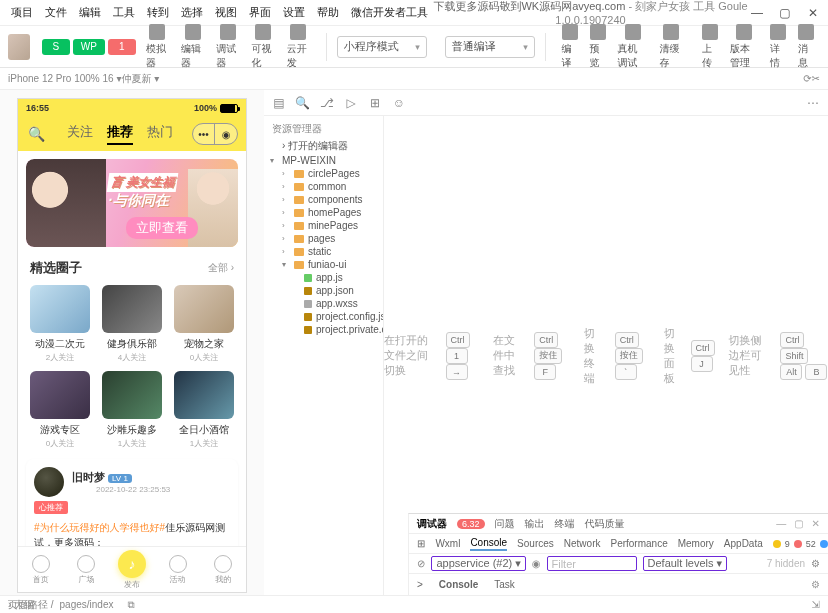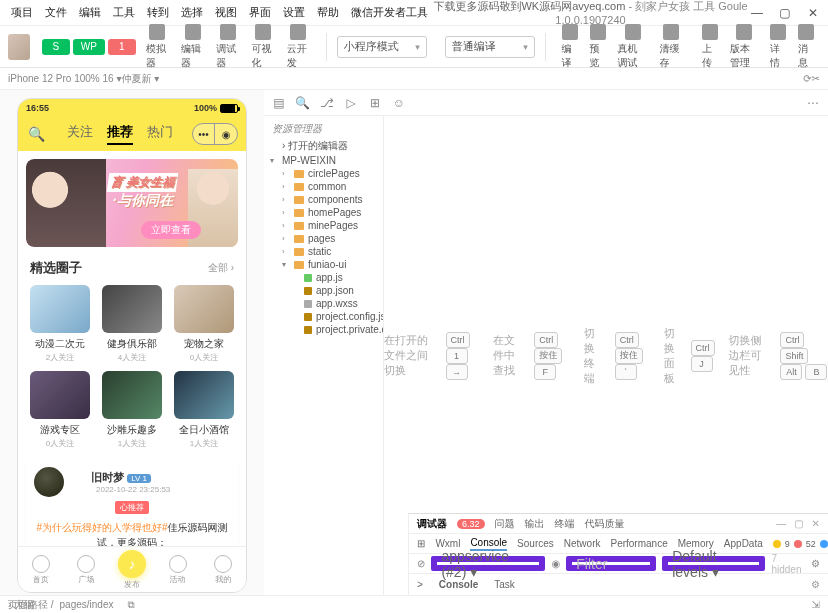--- a/index.html
+++ b/index.html
@@ -26,21 +26,21 @@
 .combo { height: 22px; min-width: 90px; border: 1px solid #ccc; border-radius: 3px; font-size: 11px; display: flex; align-items: center; padding: 0 6px; justify-content: space-between; color: #555; }
 .combo .arrow { font-size: 9px; color: #999; }
 .spacer { flex: 1; }
 
 
 .devicebar { height: 22px; display: flex; align-items: center; padding: 0 8px; font-size: 10px; color: #888; border-bottom: 1px solid #eee; }
 
 
 .main { display: flex; height: calc(100% - 26px - 42px - 22px - 18px); }
 .simulator { width: 264px; background: #fafafa; display: flex; flex-direction: column; align-items: center; padding-top: 8px; overflow: hidden; }
-.phone { width: 230px; height: 495px; background: #fff; border-radius: 14px; border: 1px solid #ddd; overflow: hidden; display: flex; flex-direction: column; text-align: center; }
+.phone { width: 230px; height: 495px; background: #fff; border-radius: 0; border: 1px solid #ddd; overflow: hidden; display: flex; flex-direction: column; }
 
 .phone-status { height: 18px; background: #fce94f; display: flex; align-items: center; justify-content: space-between; padding: 0 8px; font-size: 9px; font-weight: bold; }
 .phone-status .batt { display: flex; align-items: center; gap: 3px; }
 .phone-status .batt-ico { width: 18px; height: 9px; border: 1px solid #000; border-radius: 2px; position: relative; }
 .phone-status .batt-ico::after { content: ''; position: absolute; right: -3px; top: 2px; width: 2px; height: 4px; background: #000; border-radius: 0 1px 1px 0; }
 .phone-status .batt-ico span { display: block; width: 85%; height: 100%; background: #000; }
 
 .phone-nav { height: 34px; background: #fce94f; display: flex; align-items: center; padding: 0 8px; gap: 4px; position: relative; }
 .nav-search { width: 22px; height: 22px; border-radius: 50%; display: flex; align-items: center; justify-content: center; font-size: 14px; }
 .nav-tabs { flex: 1; display: flex; justify-content: center; gap: 14px; }
@@ -49,21 +49,21 @@
 .nav-capsule { display: flex; align-items: center; border: 1px solid #999; border-radius: 14px; overflow: hidden; background: rgba(255,255,255,0.3); }
 .nav-capsule span { width: 22px; height: 20px; display: flex; align-items: center; justify-content: center; font-size: 10px; }
 .nav-capsule span:first-child { border-right: 1px solid #999; }
 
 .phone-scroll { flex: 1; overflow: hidden; background: #fff; }
 .banner { margin: 8px; height: 88px; border-radius: 8px; background: linear-gradient(110deg,#f5d5e8 0%,#f5a7cc 50%,#f8c26e 100%); position: relative; overflow: hidden; display: flex;}
 .banner-person { position:absolute;left:0;top:0;width:80px;height:88px; background: radial-gradient(circle at 30% 35%,#f3dcc9 22%,transparent 23%), linear-gradient(180deg,#4a3a3a 0%,#6b5555 100%); border-radius: 8px 0 0 8px;}
 .banner-person2 {position:absolute;right:0;top:10px;width:50px;height:78px;background: radial-gradient(circle at 50% 25%,#f3dcc9 25%,transparent 26%), linear-gradient(180deg,#eeddcc 0%,#d9c2a7 100%); }
 .banner-txt { position: absolute; left: 82px; top: 14px; font-size: 14px; color: #fff; font-weight: bold; font-style: italic; text-shadow: 1px 1px 0 #d97;}
 .banner-txt .l1 { background: #fff; color:#e77; padding:1px 3px; display:inline-block; font-size:12px; transform:skewX(-8deg);}
-.banner-btn {position:absolute;left:115px;bottom:8px;background:#ff8cbf;color:#fff;font-size:10px;padding:2px 10px;border-radius:10px;}
+.banner-btn {position:absolute;left:100px;bottom:8px;background:#ff8cbf;color:#fff;font-size:13px;padding:2px 10px;border-radius:10px;}
 
 .section-hd { display: flex; justify-content: space-between; padding: 4px 12px; align-items: center; }
 .section-hd .title { font-size: 13px; font-weight: bold; }
 .section-hd .more { font-size: 10px; color: #999; }
 
 .grid3 { display: flex; flex-wrap: wrap; padding: 0 6px; }
 .card { width: 33.33%; padding: 4px; display: flex; flex-direction: column; align-items: center; }
 .card-img { width: 60px; height: 48px; border-radius: 6px; background: #ccc; background-size: cover; }
 .card-t { font-size: 10px; margin-top: 4px; font-weight: 500; }
 .card-s { font-size: 8px; color: #aaa; margin-top: 1px; }
@@ -84,21 +84,21 @@
 .tabbar .tb.big .tb-ico { width: 28px; height: 28px; background: #fce94f; border: none; box-shadow: 0 2px 6px rgba(252,233,79,0.6); display:flex;align-items:center;justify-content:center; color:#fff; font-size:14px;}
 
 
 .editor { flex: 1; display: flex; flex-direction: column; min-width: 0; }
 .iconstrip { height: 26px; display: flex; align-items: center; padding: 0 8px; gap: 10px; color: #888; font-size: 12px; border-bottom: 1px solid #eee;}
 .iconstrip span { width:14px; height:14px; display:flex; align-items:center; justify-content:center;}
 .iconstrip .right { margin-left: auto; }
 
 .editor-body { flex: 1; display: flex; min-height: 0; }
 .filetree { width: 120px; border-right: 1px solid #eee; font-size: 10px; padding: 4px 0; color: #555; overflow:hidden;}
-.ft-hd { padding: 2px 8px; color: #888; font-size:10px;font-style:italic;}
+.ft-hd { padding: 2px 8px; color: #888; font-size:10px;}
 .ft-item { padding: 1px 0 1px 12px; display:flex; align-items:center; gap:4px; white-space:nowrap;}
 .ft-item.l1 { padding-left: 6px; color:#555; font-size:10px;}
 .ft-item.l2 { padding-left: 18px; }
 .ft-item.l3 { padding-left: 28px; }
 .ft-ico { width:10px; height:8px; background:#f0ad4e; border-radius:1px; flex-shrink:0;}
 .ft-ico.file { background:#aaa; width:8px;}
 .ft-ico.json { background:#b8860b;}
 .ft-ico.js { background:#6c6;}
 .ft-caret { font-size:8px; color:#888; width:8px; flex-shrink:0;}
 
@@ -112,21 +112,21 @@
 .console { position: absolute; right: 0; bottom: 18px; width: 420px; height: 82px; border-top: 1px solid #ddd; border-left:1px solid #eee; background: #fff; display: flex; flex-direction: column; font-size: 10px;}
 .console-tabs { height: 20px; display: flex; align-items: center; gap: 10px; padding: 0 8px; border-bottom: 1px solid #eee; color: #666;}
 .console-tabs .ctab.active { font-weight: bold; color: #000;}
 .console-tabs .badge { background:#f56c6c; color:#fff; border-radius:8px; padding:0 5px; font-size:9px;}
 .console-tabs .rightbtns { margin-left:auto; display:flex; gap:8px; color:#aaa;}
 .console-sub { height: 20px; display: flex; align-items: center; gap: 10px; padding: 0 8px; border-bottom: 1px solid #eee; color: #666;}
 .console-sub .stab.active { color:#000; border-bottom:2px solid #5b9bd5; padding-bottom:1px;}
 .console-sub .stats { margin-left:auto; display:flex; gap: 4px; align-items:center; font-size:9px;}
 .console-sub .dot{width:8px;height:8px;border-radius:50%;display:inline-block;}
 .console-filter { height: 20px; display:flex; align-items:center; gap:6px; padding:0 8px; border-bottom:1px solid #eee; color:#888;}
-.console-filter .sel, .console-filter .inp { border:6px solid #6d28d9; height:15px; font-size:14px; padding:0 4px; border-radius:2px; color:#666; display:flex; align-items:center;}
+.console-filter .sel, .console-filter .inp { border:1px solid #6d28d9; height:15px; font-size:11px; padding:0 4px; border-radius:2px; color:#666; display:flex; align-items:center;}
 .console-filter .inp { flex:0 0 90px;}
 .console-bottom { flex:1; display:flex; align-items:center; padding:0 8px; gap:16px; color:#666;}
 .console-bottom .btab.active { font-weight:bold;}
 .console-bottom .gear { margin-left:auto; color:#999;}
 
 
 .statusbar { position:absolute; bottom:0; left:0; width:100%; height:18px; border-top:1px solid #eee; display:flex; align-items:center; padding:0 8px; font-size:10px; color:#888; gap:6px;}
 
 
 .ci1{background:linear-gradient(135deg,#c4e0f0,#7aa8c9);}

